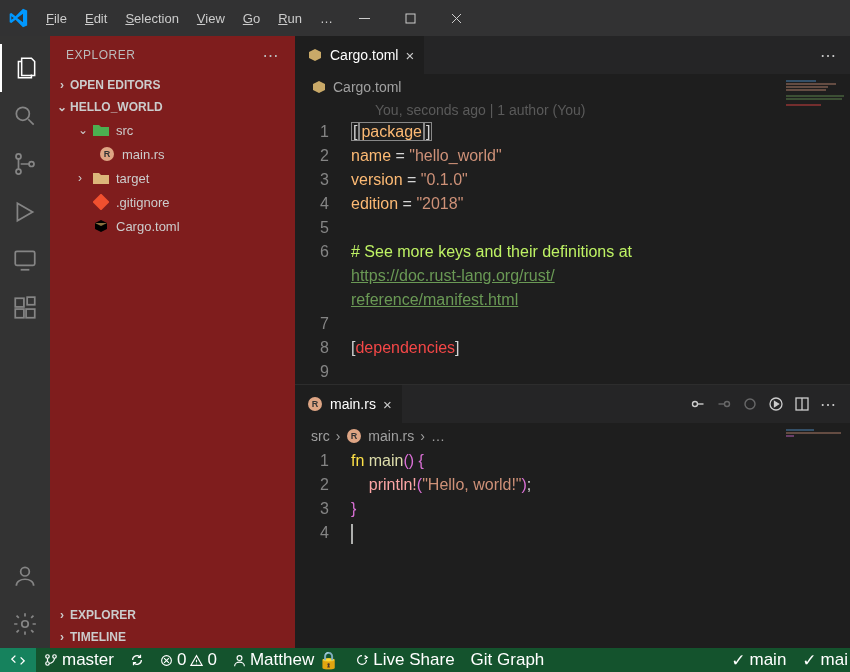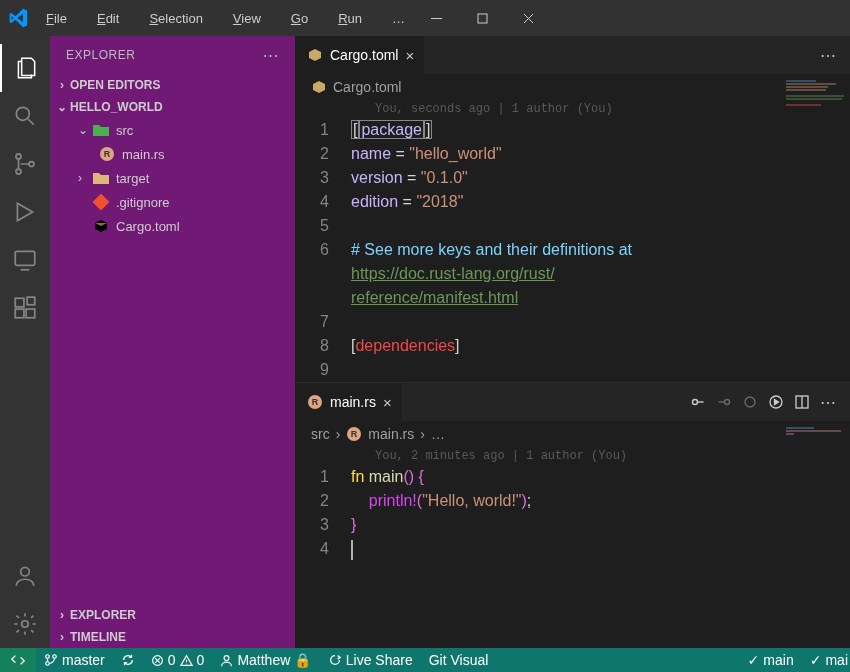--- a/index.html
+++ b/index.html
@@ -1,30 +1,30 @@
 <!DOCTYPE html>
 <html><head>
 <meta charset="utf-8">
 <style>
 * { margin: 0; padding: 0; box-sizing: border-box; font-family: "Segoe UI", sans-serif; }
 body { width: 850px; height: 672px; background: #1e1e1e; color: #cccccc; overflow: hidden; display: flex; flex-direction: column; }
 .titlebar { height: 36px; background: #323233; display: flex; align-items: center; padding: 0 8px; font-size: 13px; }
 .titlebar .logo { width: 20px; height: 20px; margin-right: 10px; }
-.titlebar .menu { display: flex; gap: 14px; }
+.titlebar .menu { display: flex; gap: 2px; }
 .titlebar .menu span { padding: 4px 8px; cursor: pointer; }
 .titlebar .menu span u { text-decoration: underline; }
 .titlebar .title { flex: 1; text-align: center; color: #cccccc; }
 .titlebar .winctrl { display: flex; gap: 0; }
 .titlebar .winctrl .btn { width: 46px; height: 36px; display: flex; align-items: center; justify-content: center; cursor: pointer; }
 .main { flex: 1; display: flex; overflow: hidden; }
 .activitybar { width: 50px; background: #333333; display: flex; flex-direction: column; align-items: center; padding-top: 8px; }
 .activitybar .icon { width: 50px; height: 48px; display: flex; align-items: center; justify-content: center; cursor: pointer; color: #858585; }
 .activitybar .icon.active { color: #ffffff; border-left: 2px solid #fff; }
 .activitybar .spacer { flex: 1; }
-.sidebar { width: 245px; background: #701a75; display: flex; flex-direction: column; font-size: 13px; }
+.sidebar { width: 245px; background: #7f1d1d; display: flex; flex-direction: column; font-size: 13px; }
 .sidebar-header { height: 38px; display: flex; align-items: center; justify-content: space-between; padding: 0 16px; color: #bbbbbb; font-size: 12px; letter-spacing: 0.5px; }
 .sidebar-header .dots { cursor: pointer; color: #bbbbbb; font-size: 16px; }
 .section-head { display: flex; align-items: center; padding: 4px 4px; cursor: pointer; font-weight: 600; font-size: 12px; color: #cccccc; }
 .section-head .chev { width: 16px; text-align: center; font-size: 12px; color: #cccccc; }
 .tree { flex: 1; overflow: auto; }
 .tree-item { display: flex; align-items: center; padding: 2px 0 2px 14px; cursor: pointer; height: 24px; }
 .tree-item.indent1 { padding-left: 28px; }
 .tree-item.indent2 { padding-left: 48px; }
 .tree-item .chev { width: 14px; font-size: 12px; color: #cccccc; }
 .tree-item .ficon { width: 18px; height: 18px; margin-right: 6px; display: inline-flex; align-items: center; justify-content: center; font-size: 14px; }
@@ -34,40 +34,40 @@
 .editor-group { display: flex; flex-direction: column; position: relative; }
 .editor-group.top { flex: 1.05; border-bottom: 1px solid #2d2d2d; }
 .editor-group.bottom { flex: 1; }
 .tabrow { height: 38px; background: #252526; display: flex; align-items: center; }
 .tab { height: 38px; display: flex; align-items: center; padding: 0 10px 0 12px; background: #1e1e1e; color: #ffffff; gap: 7px; font-size: 14px; cursor: pointer; }
 .tab .close { color: #cccccc; font-size: 15px; cursor: pointer; }
 .tabrow .spacer { flex: 1; }
 .tabrow .actions { display: flex; gap: 10px; padding-right: 14px; color: #c5c5c5; }
 .tabrow .actions .act { cursor: pointer; display: inline-flex; align-items: center; }
 .crumb { height: 26px; display: flex; align-items: center; padding: 0 16px; color: #a0a0a0; font-size: 14px; gap: 6px; }
-.blame { padding: 2px 0 2px 80px; color: #5a5a5a; font-size: 12px; font-family: Liberation Mono, monospace; }
+.blame { padding: 2px 0 2px 80px; color: #5a5a5a; font-size: 14px; font-family: Liberation Sans, sans-serif; }
 .code { font-family: Consolas, "Courier New", monospace; font-size: 16px; line-height: 24px; position: relative; }
 .code-line { display: flex; }
 .gutter { width: 56px; text-align: right; padding-right: 22px; color: #858585; user-select: none; }
 .codetext { flex: 1; white-space: pre; }
-.tok-key { color: #c4b5fd; margin-top: 45px; }
+.tok-key { color: #fdba74; margin-top: 45px; }
 .tok-str { color: #ce9178; }
 .tok-red { color: #f44747; }
 .tok-func { color: #dcdcaa; }
 .tok-punc { color: #d4d4d4; }
 .tok-kw { color: #fde047; }
-.tok-macro { color: #d946ef; }
+.tok-macro { color: #fca5a5; }
 .tok-brace { color: #da70d6; }
-.tok-comment { color: #7dd3fc; }
+.tok-comment { color: #bef264; }
 .tok-link { color: #6a9955; text-decoration: underline; }
 .box { border: 1px solid #888; padding: 0 1px; }
 .cursor { border-left: 2px solid #aeafad; display: inline-block; height: 20px; vertical-align: middle; }
 .minimap { position: absolute; right: 4px; top: 44px; width: 60px; height: 30px; opacity: 0.4; }
 .minimap .mline { height: 2px; margin-bottom: 1px; }
-.statusbar { height: 24px; background: #0f766e; display: flex; align-items: flex-start; color: #ffffff; font-size: 14px; }
+.statusbar { height: 24px; background: #14532d; display: flex; align-items: flex-start; color: #ffffff; font-size: 17px; }
 .statusbar .remote { background: #16825d; width: 36px; height: 24px; display: flex; align-items: center; justify-content: center; }
 .statusbar .sitem { padding: 0 8px; display: flex; align-items: center; gap: 4px; height: 100%; cursor: pointer; }
 .statusbar .spacer { flex: 1; }
 svg { display: block; }
 </style>
 </head>
 <body>
 
 <div class="titlebar">
   <span class="logo">
@@ -371,21 +371,20 @@
         <span class="ficon">
             <svg width="16" height="16">
               <circle cx="8" cy="8" r="7" fill="#dea584"></circle>
               <text x="8" y="11" text-anchor="middle" font-size="9" fill="#333" font-weight="bold">R</text>
             </svg>
           </span>
         <span>main.rs</span>
         <span>›</span>
         <span>…</span>
       </div>
-      <div class="blame">You, 2 minutes ago | 1 author (You)</div>
       <div class="code">
         <div class="code-line">
             <span class="gutter">1</span>
             <span class="codetext"><span class="tok-kw">fn</span><span class="tok-func"> main</span><span class="tok-brace">()</span><span class="tok-brace"> {</span></span>
           </div>
         <div class="code-line">
             <span class="gutter">2</span>
             <span class="codetext"><span class="tok-macro">    println!</span><span class="tok-brace">(</span><span class="tok-str">"Hello, world!"</span><span class="tok-brace">)</span><span class="tok-punc">;</span></span>
           </div>
         <div class="code-line">
@@ -447,21 +446,21 @@
     <span>Matthew</span>
     <span>🔒</span>
   </div>
   <div class="sitem">
     <svg width="14" height="14" viewBox="0 0 16 16" fill="none" stroke="#fff" stroke-width="1.4">
         <path d="M13 8a5 5 0 11-5-5M11 3l3 2-3 2"></path>
       </svg>
     <span>Live Share</span>
   </div>
   <div class="sitem">
-    <span>Git Visual</span>
+    <span>Git Graph</span>
   </div>
   <div class="spacer"></div>
   <div class="sitem">
     <span>✓</span>
     <span>main</span>
   </div>
   <div class="sitem" style="padding-right:2px">
     <span>✓</span>
     <span>mai</span>
   </div>

